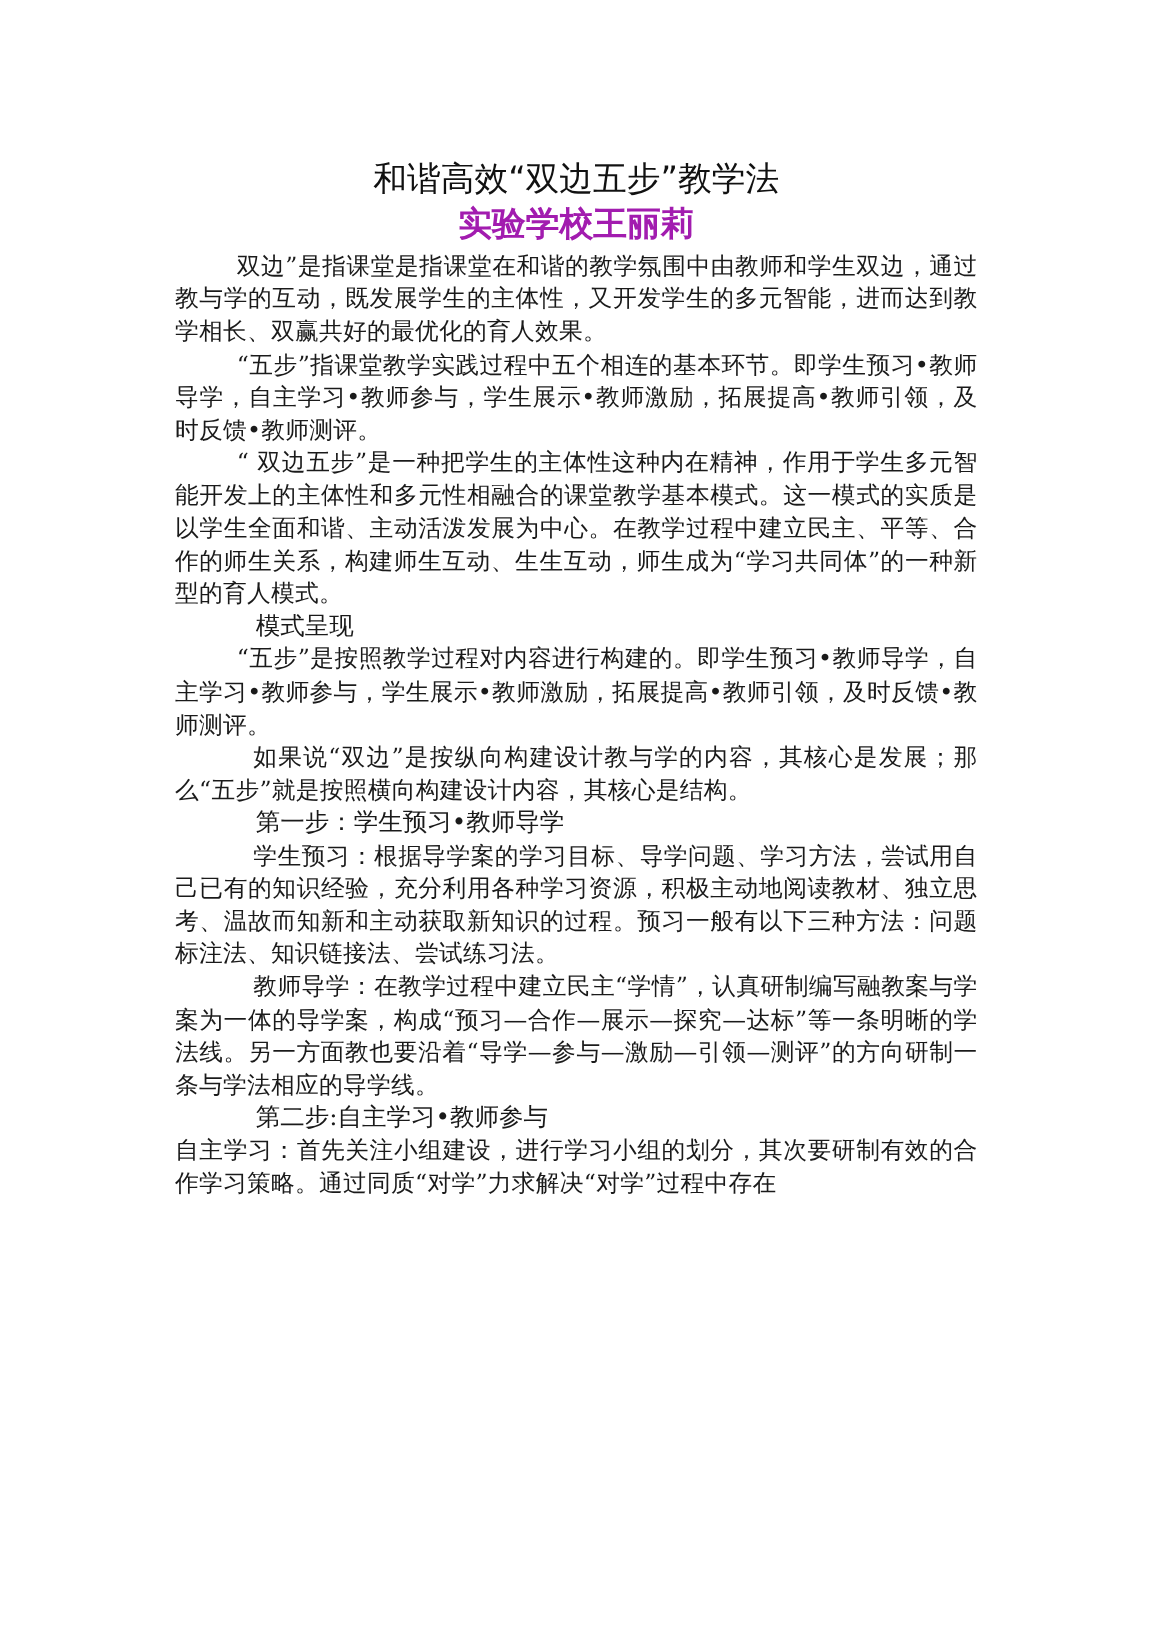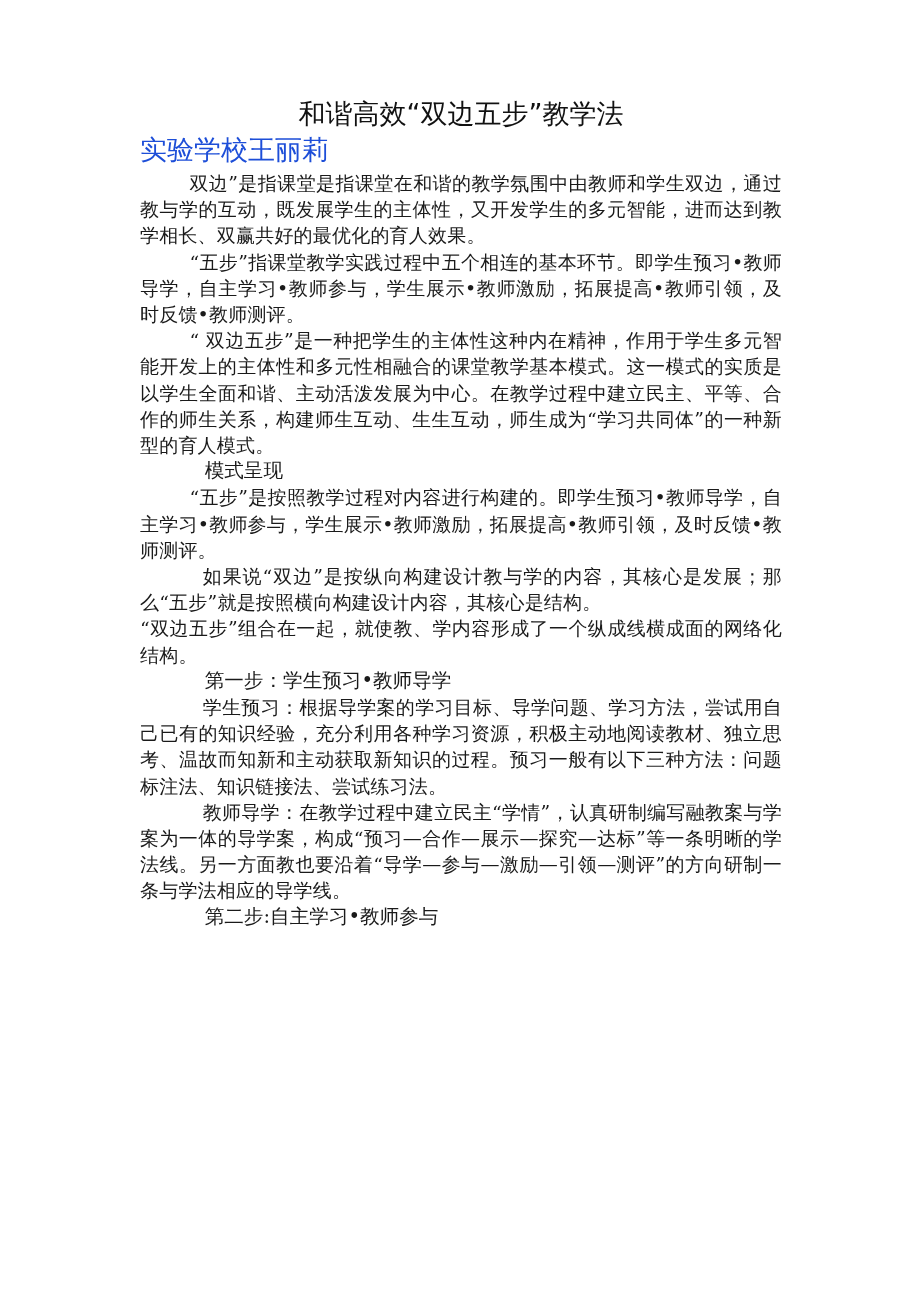--- a/index.html
+++ b/index.html
@@ -11,41 +11,41 @@
       width: 920px;
       height: 1302px;
       position: relative;
       overflow: hidden;
       font-family: "DejaVu Serif", "Liberation Serif", serif;
       color: #1a1a1a;
     }
     .page {
       position: absolute;
       left: 140px;
-      top: 96px;
+      top: 126px;
       width: 642px;
     }
     .title {
       text-align: center;
       font-family: "DejaVu Sans", "Liberation Sans", sans-serif;
       font-size: 27px;
       line-height: 36px;
       margin: 0;
       font-weight: normal;
       color: #111;
       letter-spacing: 0px;
     }
     .subtitle {
-      text-align: left;
+      text-align: center;
       font-family: "DejaVu Sans", "Liberation Sans", sans-serif;
       font-size: 27px;
       line-height: 36px;
       margin: 0 0 2px 0;
-      font-weight: normal;
-      color: #1d4ed8;
+      font-weight: bold;
+      color: #a21caf;
     }
     .para {
       font-size: 19px;
       line-height: 26.2px;
       margin: 0;
       text-align: justify;
       letter-spacing: 0.2px;
       word-break: break-all;
     }
     .indent2 { text-indent: 2.6em; }
@@ -64,18 +64,18 @@
 <div class="page">
   <h1 class="title">和谐高效“双边五步”教学法</h1>
   <h2 class="subtitle">实验学校王丽莉</h2>
 
   <p class="para indent2">双边”是指课堂是指课堂在和谐的教学氛围中由教师和学生双边，通过教与学的互动，既发展学生的主体性，又开发学生的多元智能，进而达到教学相长、双赢共好的最优化的育人效果。</p>
   <p class="para indent2">“五步”指课堂教学实践过程中五个相连的基本环节。即学生预习•教师导学，自主学习•教师参与，学生展示•教师激励，拓展提高•教师引领，及时反馈•教师测评。</p>
   <p class="para indent2">“ 双边五步”是一种把学生的主体性这种内在精神，作用于学生多元智能开发上的主体性和多元性相融合的课堂教学基本模式。这一模式的实质是以学生全面和谐、主动活泼发展为中心。在教学过程中建立民主、平等、合作的师生关系，构建师生互动、生生互动，师生成为“学习共同体”的一种新型的育人模式。</p>
   <p class="heading">模式呈现</p>
   <p class="para indent2">“五步”是按照教学过程对内容进行构建的。即学生预习•教师导学，自主学习•教师参与，学生展示•教师激励，拓展提高•教师引领，及时反馈•教师测评。</p>
   <p class="para indent3">如果说“双边”是按纵向构建设计教与学的内容，其核心是发展；那么“五步”就是按照横向构建设计内容，其核心是结构。</p>
-  <p class="para indent0">“双边五步”组合在一起，就使教、学内容形成了一个纵成线横成面的网络化结构。</p>
   <p class="heading">第一步：学生预习•教师导学</p>
   <p class="para indent3">学生预习：根据导学案的学习目标、导学问题、学习方法，尝试用自己已有的知识经验，充分利用各种学习资源，积极主动地阅读教材、独立思考、温故而知新和主动获取新知识的过程。预习一般有以下三种方法：问题标注法、知识链接法、尝试练习法。</p>
   <p class="para indent3">教师导学：在教学过程中建立民主“学情”，认真研制编写融教案与学案为一体的导学案，构成“预习—合作—展示—探究—达标”等一条明晰的学法线。另一方面教也要沿着“导学—参与—激励—引领—测评”的方向研制一条与学法相应的导学线。</p>
   <p class="heading">第二步:自主学习•教师参与</p>
+  <p class="para indent0">自主学习：首先关注小组建设，进行学习小组的划分，其次要研制有效的合作学习策略。通过同质“对学”力求解决“对学”过程中存在</p>
 </div>
 
 </body></html>

